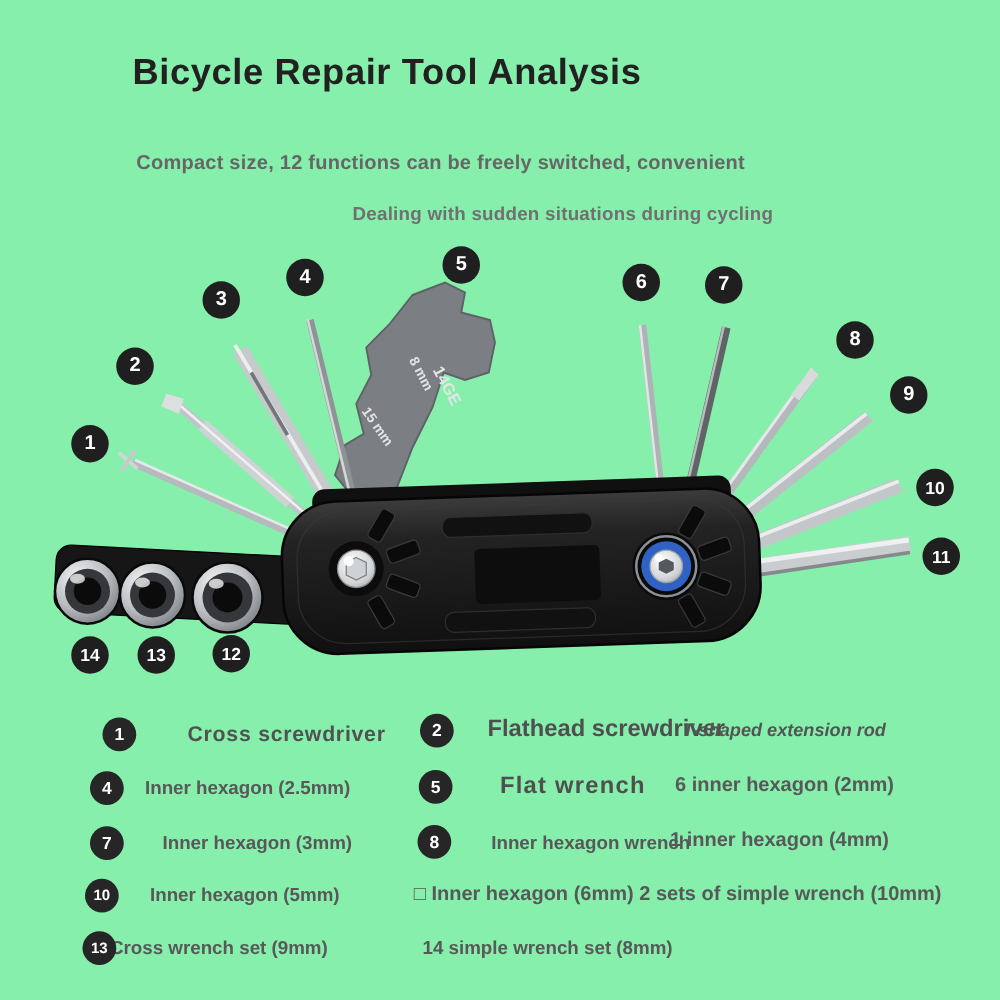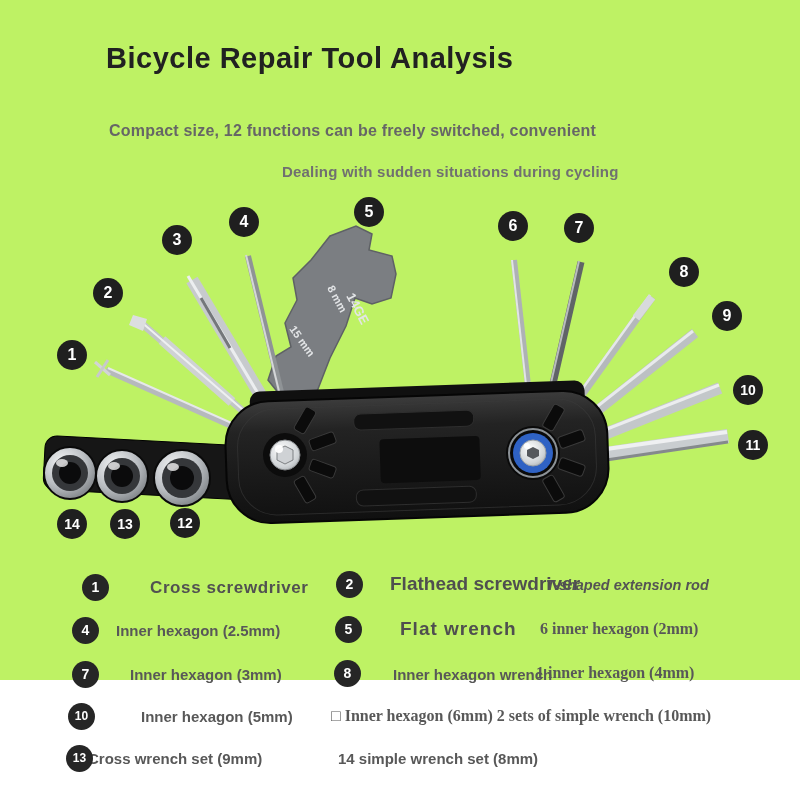--- a/index.html
+++ b/index.html
@@ -1,37 +1,37 @@
 <!DOCTYPE html>
 <html><head>
 <meta charset="utf-8">
 <style>
   html,body{margin:0;padding:0;background:#ffffff;}
   body{width:800px;height:800px;position:relative;overflow:hidden;
        font-family:"Liberation Sans","DejaVu Sans",sans-serif;}
-  .stage{position:absolute;inset:0;width:800px;height:680px;background:#bef264;}
+  .stage{position:absolute;inset:0;width:800px;height:800px;background:#86efac;}
   .title{position:absolute;left:106px;top:42px;font-size:29px;font-weight:800;
          color:#212121;letter-spacing:.5px;white-space:nowrap;}
   .sub1{position:absolute;left:109px;top:122px;font-size:16px;font-weight:700;
         color:#666;letter-spacing:.2px;white-space:nowrap;}
   .sub2{position:absolute;left:238px;top:163px;font-size:15px;font-weight:700;
         color:#707070;letter-spacing:.2px;white-space:nowrap;margin-left:44px;}
   .callout{position:absolute;width:30px;height:30px;border-radius:50%;
            background:#1f1f1f;color:#fff;font-size:16px;font-weight:700;
            text-align:center;line-height:30px;z-index:5;}
   .callout.sm{font-size:14px;}
   .badge{position:absolute;width:27px;height:27px;border-radius:50%;
          background:#262626;color:#fff;font-size:14px;font-weight:700;
          text-align:center;line-height:27px;z-index:4;}
   .badge.two{font-size:12px;}
   .lg-label{position:absolute;font-weight:700;color:#575757;white-space:nowrap;z-index:3;}
   .fs19{font-size:19px;color:#4f4f4f;}
   .fs18{font-size:17px;letter-spacing:.6px;color:#515151;}
   .fsFlat{font-size:19px;letter-spacing:1px;color:#4f4f4f;}
-  .fs16{font-size:16px;color:#585858;font-family:Liberation Serif, serif;}
+  .fs16{font-size:16px;color:#585858;}
   .fs15{font-size:15px;color:#585858;}
   .fs14{font-size:14.5px;color:#545454;font-style:italic;}
   svg{position:absolute;left:0;top:190px;z-index:1;}
 </style>
 </head>
 <body>
 
 <div class="stage">
 
   <div class="title">Bicycle Repair Tool Analysis</div>
@@ -203,21 +203,21 @@
     <span class="lg-label fs16" style="left:540px;top:620px">6 inner hexagon (2mm)</span>
 
     <span class="badge" style="left:72px;top:661px">7</span>
     <span class="lg-label fs15" style="left:130px;top:666px">Inner hexagon (3mm)</span>
 
     <span class="badge" style="left:334px;top:660px">8</span>
     <span class="lg-label fs15" style="left:393px;top:666px">Inner hexagon wrench</span>
     <span class="lg-label fs16" style="left:536px;top:664px">1 inner hexagon (4mm)</span>
 
     <span class="badge two" style="left:68px;top:703px">10</span>
-    <span class="lg-label fs15" style="left:141px;top:708px">Inner hexagon (5mm)</span>
+    <span class="lg-label fs15" style="left:120px;top:708px">Inner hexagon (5mm)</span>
     <span class="lg-label fs16" style="left:331px;top:707px">□ Inner hexagon (6mm) 2 sets of simple wrench (10mm)</span>
 
     <span class="badge two" style="left:66px;top:745px">13</span>
     <span class="lg-label fs15" style="left:88px;top:750px">Cross wrench set (9mm)</span>
     <span class="lg-label fs15" style="left:338px;top:750px">14 simple wrench set (8mm)</span>
   </div>
 
 </div>
 
 </body></html>

